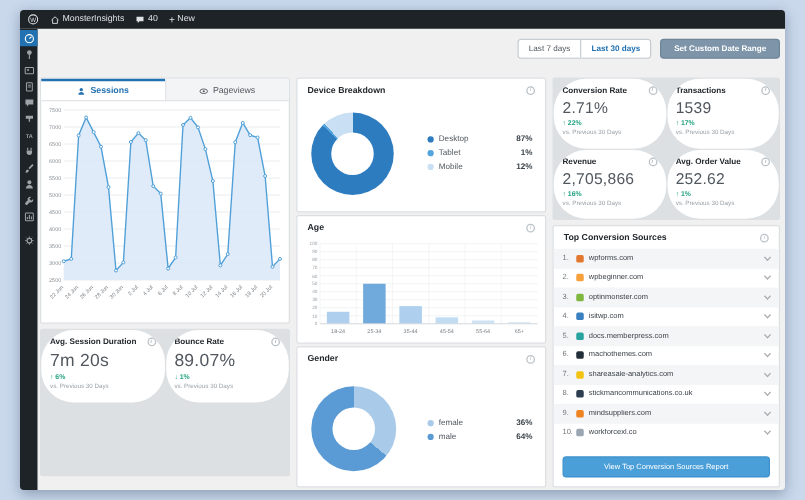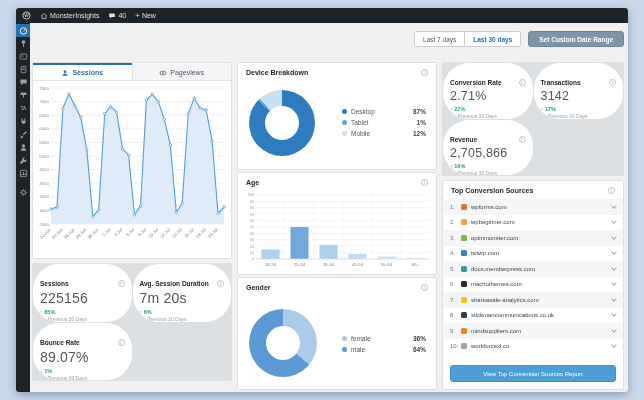--- a/index.html
+++ b/index.html
@@ -47,21 +47,21 @@
   .tab { flex:1; display:flex; align-items:center; justify-content:center; gap:3px; font-size:7px;
     color:#50575e; background:#f3f4f5; border-top:2px solid transparent; cursor:pointer; }
   .tab.active { background:#fff; color:#2271b1; font-weight:bold; border-top-color:#2271b1; }
   .tab + .tab { border-left:1px solid #e2e4e7; }
 
   
   .cards-grid { position:absolute; display:grid; grid-template-columns:1fr 1fr; grid-template-rows:1fr 1fr;
     background:#dde0e3; gap:1px; border:1px solid #dde0e3; border-radius:2px; }
   #cards-left { left:2px; top:240px; width:200px; height:118px; }
   #cards-right { left:412px; top:39px; width:182px; height:114px; }
-  .stat-card { background:#fff; padding:16px 7px 0; overflow:hidden;border-radius:26px; }
+  .stat-card { background:#fff; padding:6px 7px 0; overflow:hidden;border-radius:26px; }
   .stat-title { display:flex; justify-content:space-between; align-items:center; font-size:6.5px; font-weight:bold; color:#23282d; }
   .stat-value { margin-top:3px; font-size:14px; color:#50575e; letter-spacing:.2px; }
   #cards-right .stat-value { font-size:12.5px; }
   .stat-delta { margin-top:3px; font-size:5.5px; font-weight:bold; color:#23a382; }
   .stat-compare { margin-top:1px; font-size:5px; color:#9aa1a7; }
 
   
   #device-panel { left:207px; top:39px; width:200px; height:108px; }
   #gender-panel { left:207px; top:254px; width:200px; height:113px; }
   .donut { position:absolute; border-radius:50%; }
@@ -297,29 +297,20 @@
             <text x="149.24137931034483" y="149" font-size="4.4" fill="#7b8187" text-anchor="end" transform="rotate(-45 149.24137931034483 149)">14 Jul</text>
             <text x="161.17241379310346" y="149" font-size="4.4" fill="#7b8187" text-anchor="end" transform="rotate(-45 161.17241379310346 149)">16 Jul</text>
             <text x="173.10344827586206" y="149" font-size="4.4" fill="#7b8187" text-anchor="end" transform="rotate(-45 173.10344827586206 149)">18 Jul</text>
             <text x="185.0344827586207" y="149" font-size="4.4" fill="#7b8187" text-anchor="end" transform="rotate(-45 185.0344827586207 149)">20 Jul</text>
           </svg></div>
     </div>
 
     <div class="cards-grid" id="cards-left">
         <div class="stat-card">
           <div class="stat-title">
-            <span>Sessions</span>
-            <span class="info">i</span>
-          </div>
-          <div class="stat-value">225156</div>
-          <div class="stat-delta">↑ 85%</div>
-          <div class="stat-compare">vs. Previous 30 Days</div>
-        </div>
-        <div class="stat-card">
-          <div class="stat-title">
             <span>Avg. Session Duration</span>
             <span class="info">i</span>
           </div>
           <div class="stat-value">7m 20s</div>
           <div class="stat-delta">↑ 6%</div>
           <div class="stat-compare">vs. Previous 30 Days</div>
         </div>
         <div class="stat-card">
           <div class="stat-title">
             <span>Bounce Rate</span>
@@ -436,33 +427,42 @@
           </div>
           <div class="stat-value">2.71%</div>
           <div class="stat-delta">↑ 22%</div>
           <div class="stat-compare">vs. Previous 30 Days</div>
         </div>
         <div class="stat-card">
           <div class="stat-title">
             <span>Transactions</span>
             <span class="info">i</span>
           </div>
-          <div class="stat-value">3142</div>
+          <div class="stat-value">1539</div>
           <div class="stat-delta">↑ 17%</div>
           <div class="stat-compare">vs. Previous 30 Days</div>
         </div>
         <div class="stat-card">
           <div class="stat-title">
             <span>Revenue</span>
             <span class="info">i</span>
           </div>
           <div class="stat-value">2,705,866</div>
           <div class="stat-delta">↑ 16%</div>
           <div class="stat-compare">vs. Previous 30 Days</div>
         </div>
+        <div class="stat-card">
+          <div class="stat-title">
+            <span>Avg. Order Value</span>
+            <span class="info">i</span>
+          </div>
+          <div class="stat-value">252.62</div>
+          <div class="stat-delta">↑ 1%</div>
+          <div class="stat-compare">vs. Previous 30 Days</div>
+        </div>
       </div>
 
     <div class="panel" id="sources-panel">
       <div class="panel-head">
         <span class="panel-title">Top Conversion Sources</span>
         <span class="info">i</span>
       </div>
       <div class="src-list" id="src-list">
           <div class="src-row">
             <span class="src-rank">1.</span>

